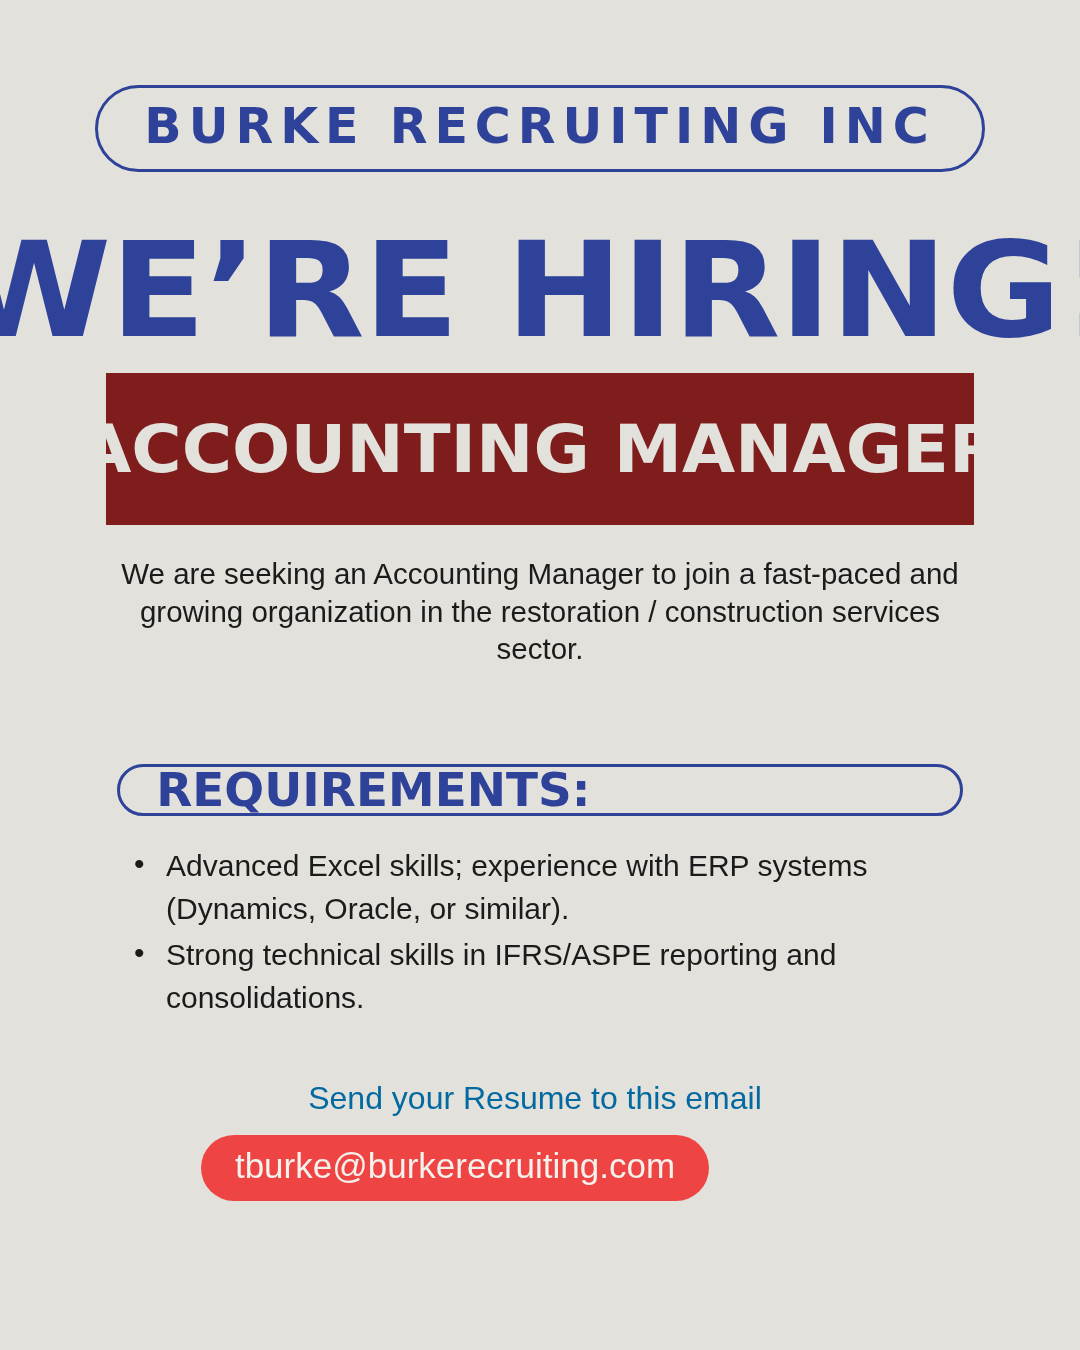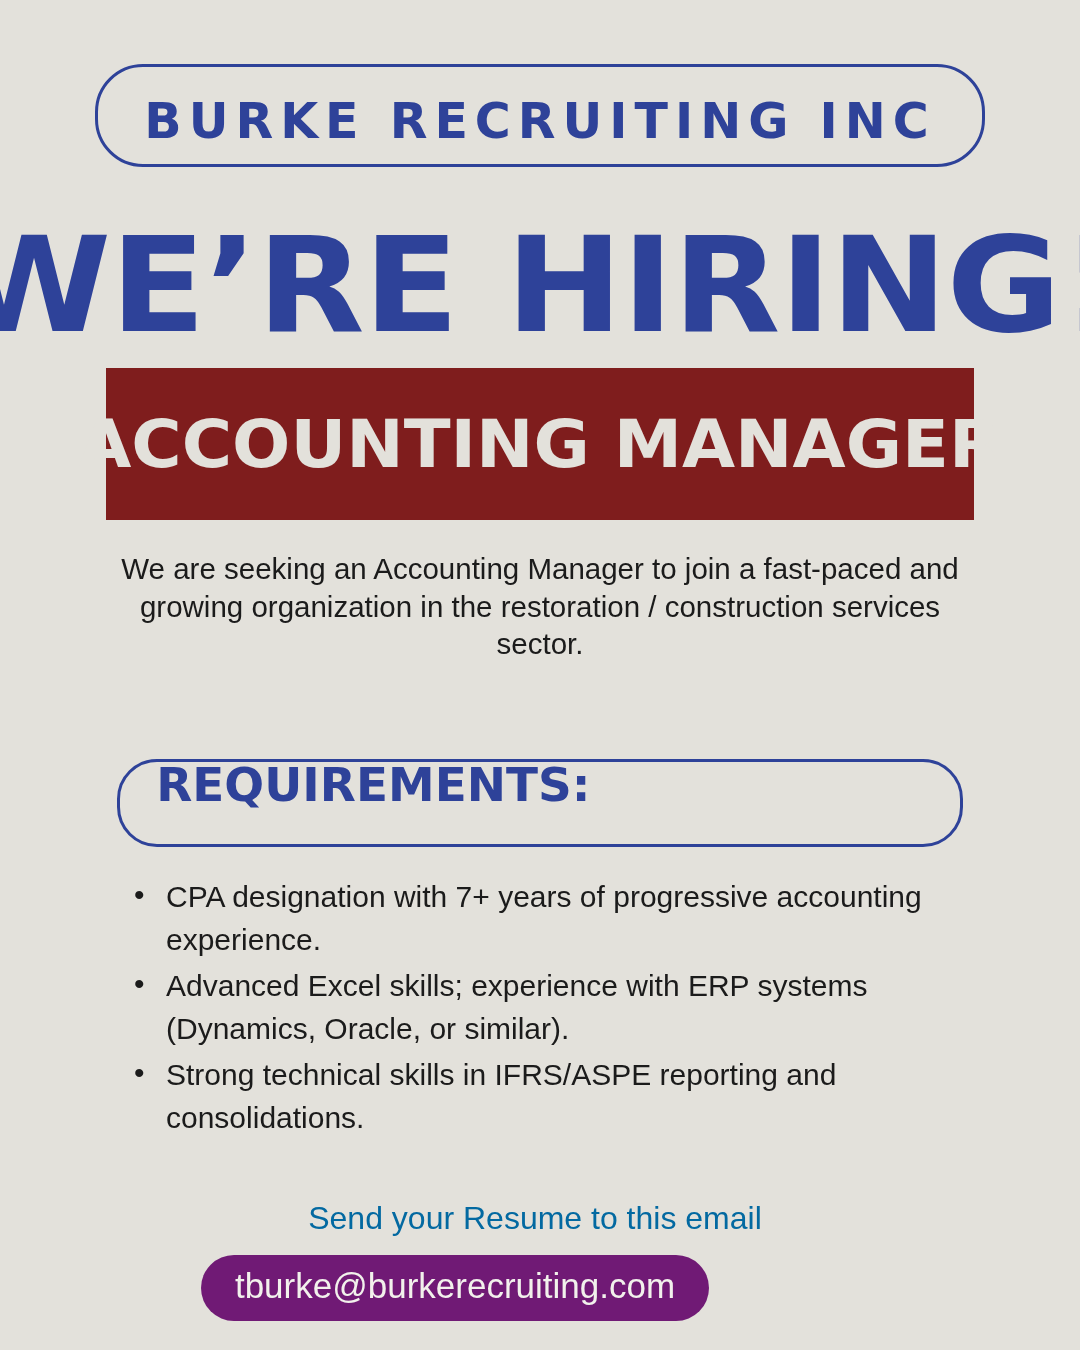--- a/index.html
+++ b/index.html
@@ -18,24 +18,24 @@
     width: 1080px;
     height: 1350px;
     box-sizing: border-box;
     display: flex;
     flex-direction: column;
     align-items: center;
   }
 
   
   .brand-pill {
-    margin-top: 64px;
+    margin-top: 85px;
     border: 3px solid #2e4299;
     border-radius: 48px;
-    padding: 30px 46px 18px 46px;
+    padding: 14px 46px 18px 46px;
     display: inline-block;
   }
   .brand-name {
     font-family: "DejaVu Sans", sans-serif;
     font-weight: bold;
     font-size: 49px;
     letter-spacing: 7px;
     color: #2e4299;
     line-height: 1;
     white-space: nowrap;
@@ -80,21 +80,21 @@
     text-align: center;
     font-size: 29.5px;
     line-height: 1.28;
     color: #1b1b1b;
   }
 
   
   .req-pill {
     margin-top: 66px;
     width: 846px;
-    height: 88px;
+    height: 52px;
     border: 3px solid #2e4299;
     border-radius: 40px;
     box-sizing: border-box;
     display: flex;
     align-items: flex-start;
   }
   .req-title {
     font-family: "DejaVu Sans", sans-serif;
     font-weight: bold;
     font-size: 46px;
@@ -133,21 +133,21 @@
   
   .cta-line {
     margin-top: 58px;
     font-size: 32px;
     color: #0369a1;
     align-self: center;
     margin-left: -10px;
   }
   .email-pill {
     margin-top: 18px;
-    background: #701a75;
+    background: #ef4444;
     border-radius: 36px;
     padding: 10px 34px 14px 34px;
     align-self: center;
     margin-left: -170px;
   }
   .email-text {
     font-size: 35px;
     color: #f2f1ec;
     line-height: 1.2;
     white-space: nowrap;
@@ -168,21 +168,20 @@
     <div class="role-text">ACCOUNTING MANAGER</div>
   </div>
 
   <p class="intro">We are seeking an Accounting Manager to join a fast-paced and growing organization in the restoration / construction services sector.</p>
 
   <div class="req-pill">
     <div class="req-title">REQUIREMENTS:</div>
   </div>
 
   <ul class="req-list">
-    <li class="req-item">CPA designation with 7+ years of progressive accounting experience.</li>
     <li class="req-item">Advanced Excel skills; experience with ERP systems (Dynamics, Oracle, or similar).</li>
     <li class="req-item">Strong technical skills in IFRS/ASPE reporting and consolidations.</li>
   </ul>
 
   <div class="cta-line">Send your Resume to this email</div>
 
   <div class="email-pill">
     <div class="email-text">tburke@burkerecruiting.com</div>
   </div>
 

